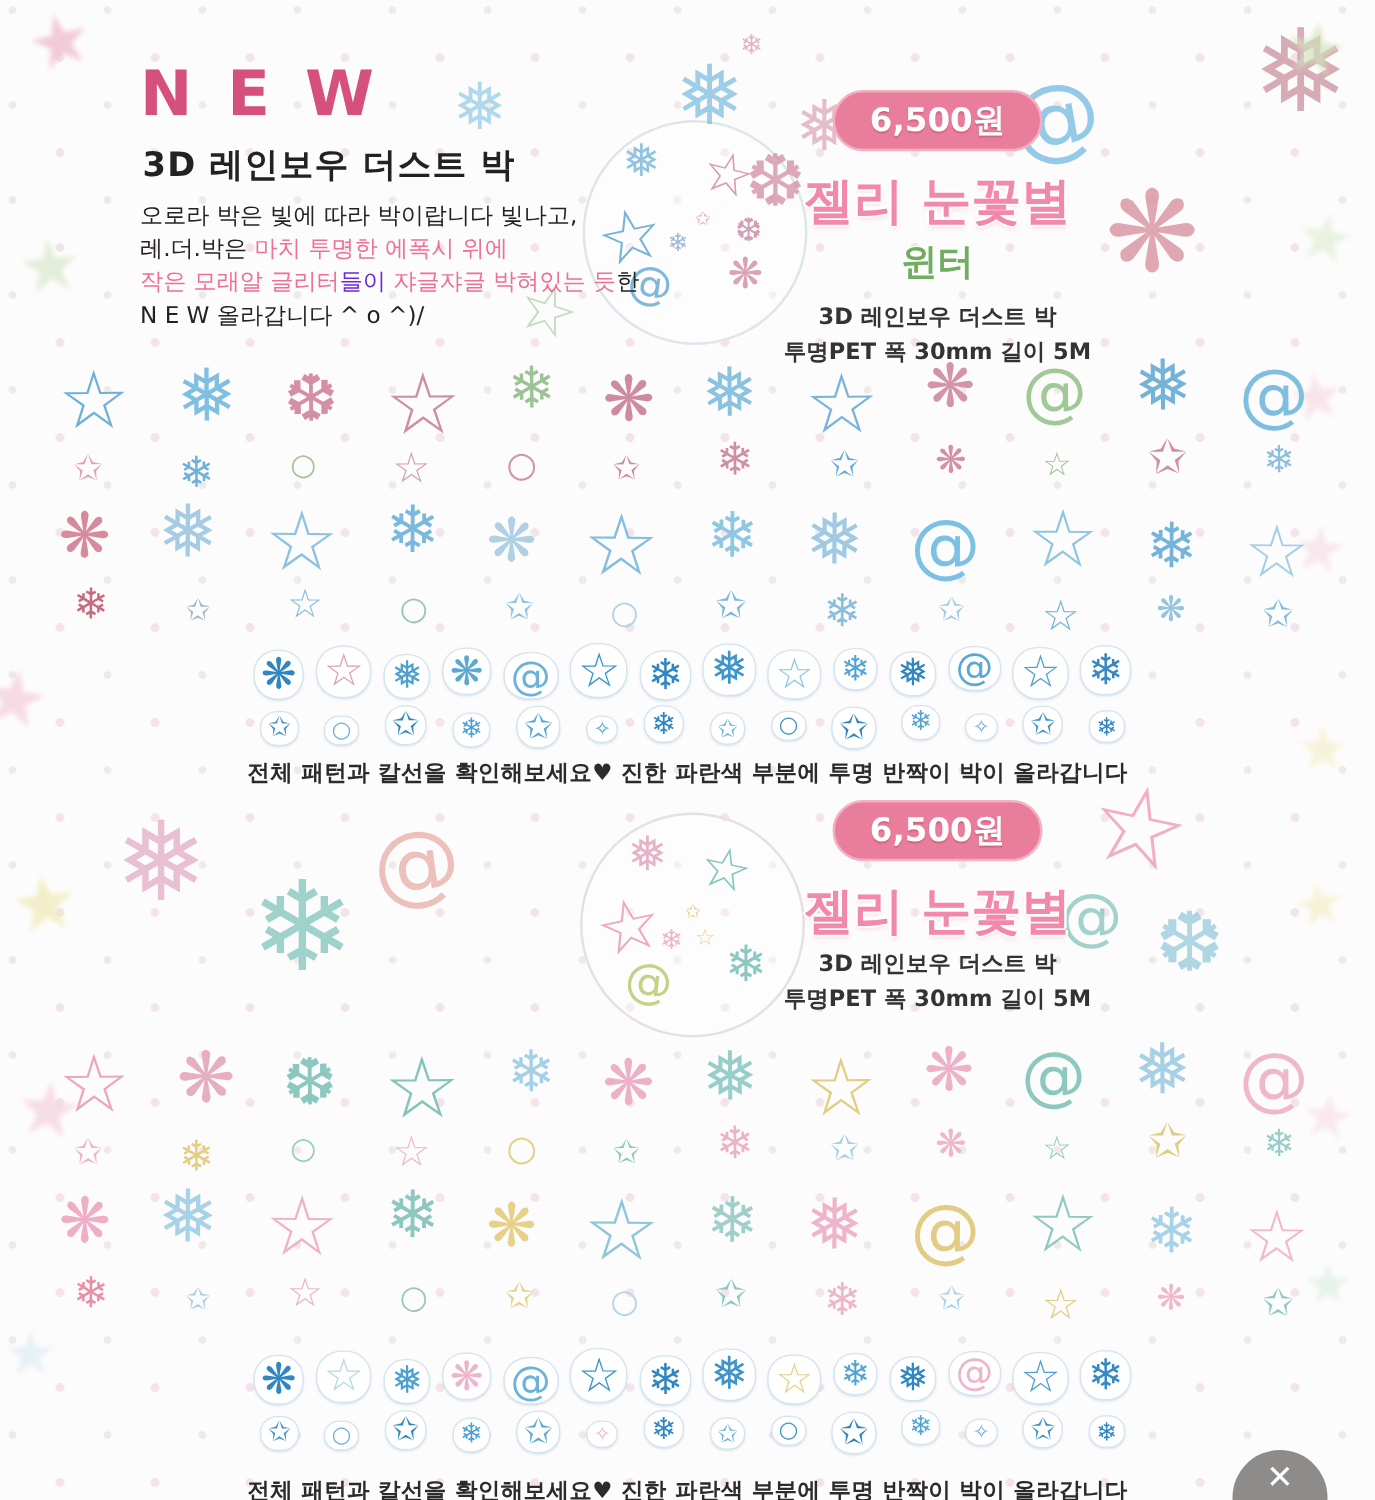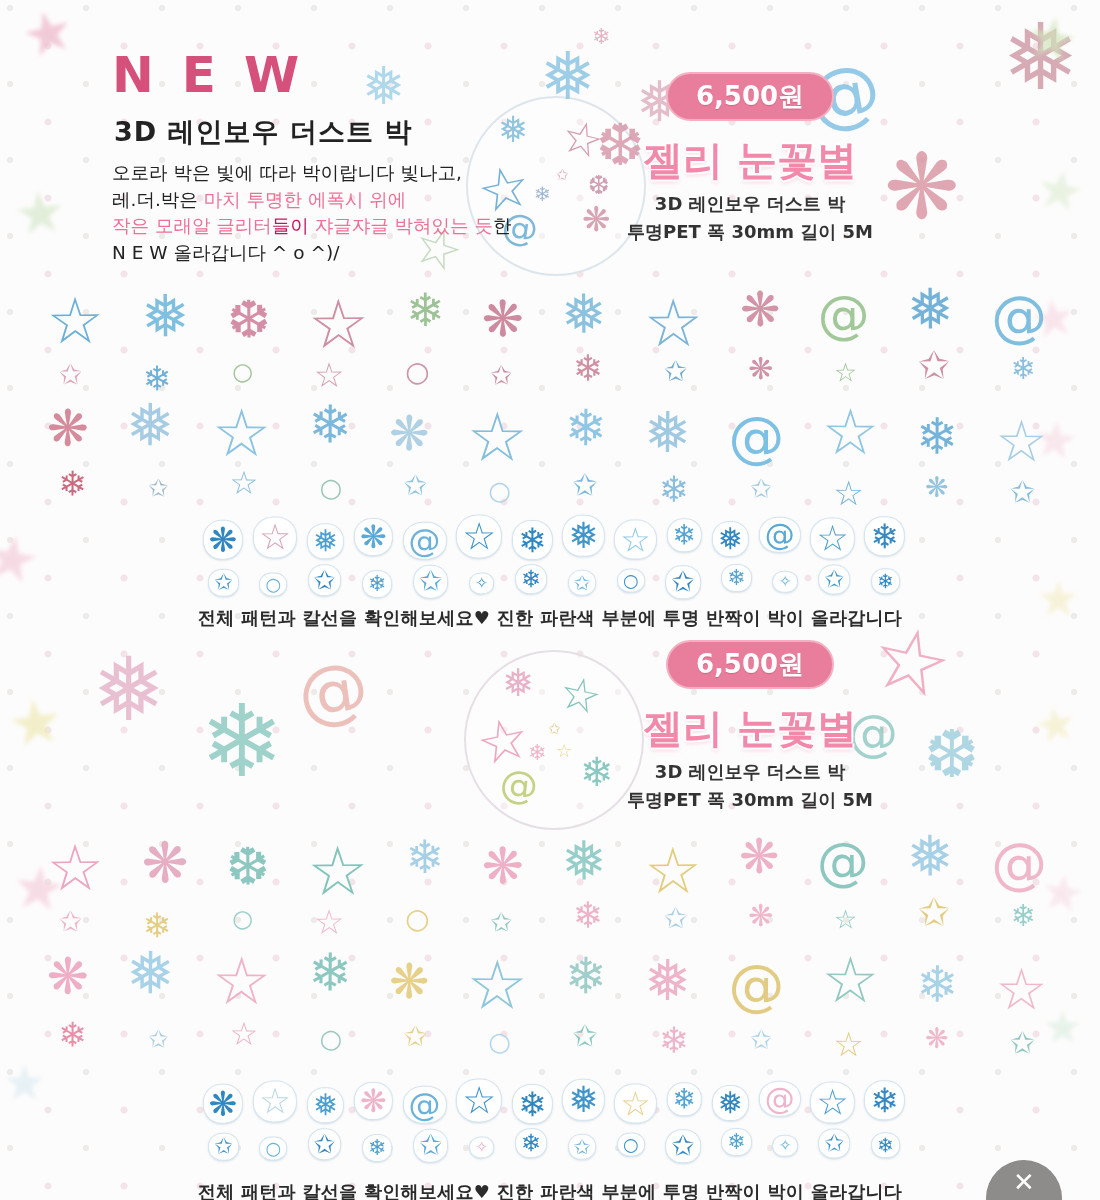--- a/index.html
+++ b/index.html
@@ -295,28 +295,29 @@
 
 <div class="detail-circle" id="winter-circle"></div>
 <div class="detail-circle" id="pastel-circle"></div>
 
 <section class="intro">
   <div class="new-badge">NEW</div>
   <h1 class="intro-heading">3D 레인보우 더스트 박</h1>
   <div class="intro-desc">
       <div class="desc-line"><span style="color: rgb(34, 34, 34);">오로라 박은 빛에 따라 박이랍니다 빛나고,</span></div>
       <div class="desc-line"><span style="color: rgb(34, 34, 34);">레.더.박은 </span><span style="color: rgb(239, 111, 150);">마치 투명한 에폭시 위에</span></div>
-      <div class="desc-line"><span style="color: rgb(239, 111, 150);">작은 모래알 글리터</span><span style="color: #be185d;">들이 </span><span style="color: rgb(239, 111, 150);">쟈글쟈글 박혀있는 듯</span><span style="color: rgb(34, 34, 34);">한</span></div>
+      <div class="desc-line"><span style="color: rgb(239, 111, 150);">작은 모래알 글리터</span><span style="color: #6d28d9;">들이 </span><span style="color: rgb(239, 111, 150);">쟈글쟈글 박혀있는 듯</span><span style="color: rgb(34, 34, 34);">한</span></div>
       <div class="desc-line"><span style="color: rgb(34, 34, 34);">N E W 올라갑니다 ^ o ^)/</span></div>
     </div>
 </section>
 
 <section class="product-info" id="winter-info">
   <div class="price-badge" style="background: rgb(232, 126, 156);">6,500원</div>
   <h2 class="product-title" style="color: rgb(242, 136, 170);">젤리 눈꽃별</h2>
+  <div class="variant" style="color: rgb(111, 174, 94);">윈터</div>
   <div class="spec">3D 레인보우 더스트 박</div>
   <div class="spec">투명PET 폭 30mm 길이 5M</div>
 </section>
 
 <section class="product-info" id="pastel-info">
   <div class="price-badge" style="background: rgb(232, 126, 156);">6,500원</div>
   <h2 class="product-title" style="color: rgb(242, 136, 170);">젤리 눈꽃별</h2>
   <div class="spec">3D 레인보우 더스트 박</div>
   <div class="spec">투명PET 폭 30mm 길이 5M</div>
 </section>

